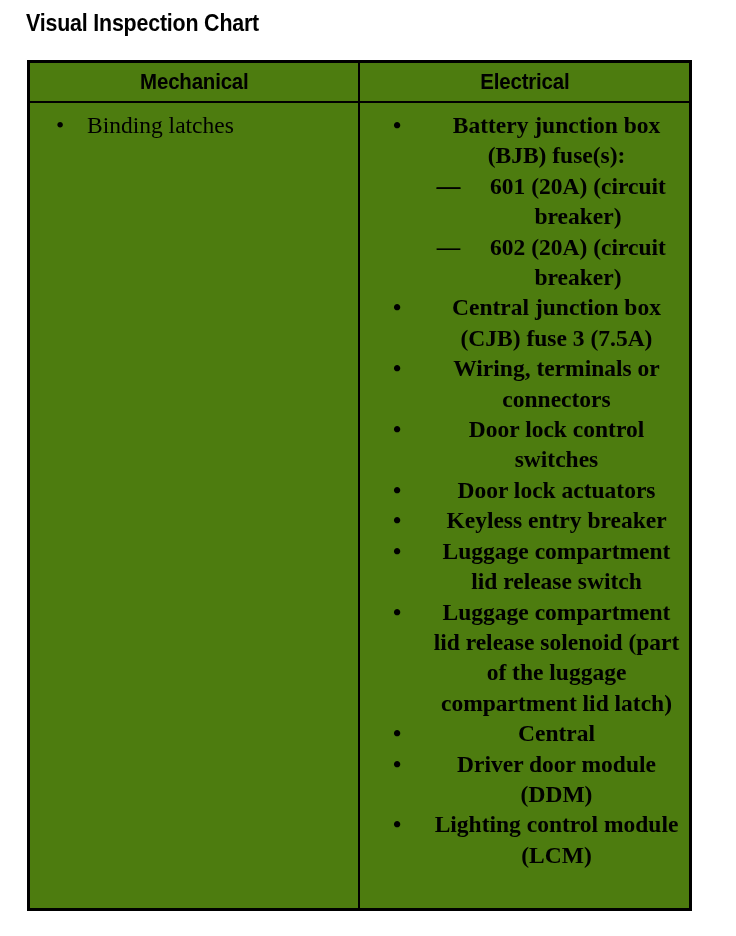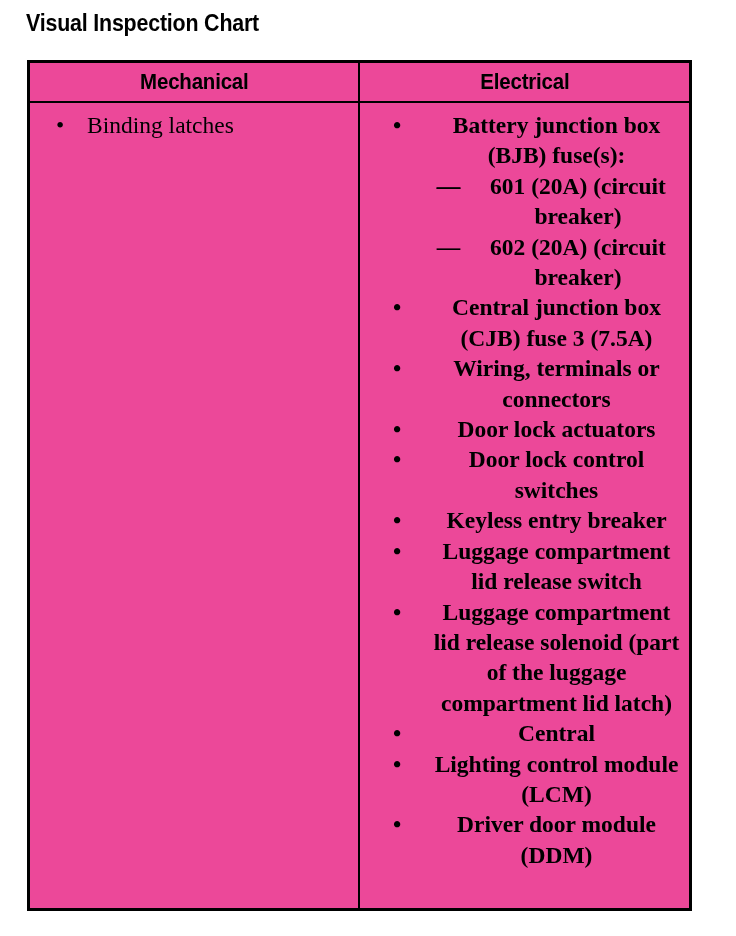--- a/index.html
+++ b/index.html
@@ -36,21 +36,21 @@
   .chart-table {
     position: absolute;
     left: 27px;
     top: 60px;
     width: 665px;
     height: 851px;
     box-sizing: border-box;
     border: 3px solid #000000;
     display: flex;
     flex-direction: column;
-    background: #ec4899;
+    background: #4d7c0f;
   }
 
   .header-row {
     display: flex;
     flex: 0 0 auto;
     height: 38px;
     border-bottom: 2px solid #000000;
   }
   .body-row {
     display: flex;
@@ -200,26 +200,26 @@
             <span class="item-text">Central junction box
 (CJB) fuse 3 (7.5A)</span>
           </li>
           <li class="bullet-item">
             <span class="marker"></span>
             <span class="item-text">Wiring, terminals or
 connectors</span>
           </li>
           <li class="bullet-item">
             <span class="marker"></span>
-            <span class="item-text">Door lock actuators</span>
-          </li>
-          <li class="bullet-item">
-            <span class="marker"></span>
             <span class="item-text">Door lock control
 switches</span>
+          </li>
+          <li class="bullet-item">
+            <span class="marker"></span>
+            <span class="item-text">Door lock actuators</span>
           </li>
           <li class="bullet-item">
             <span class="marker"></span>
             <span class="item-text">Keyless entry breaker</span>
           </li>
           <li class="bullet-item">
             <span class="marker"></span>
             <span class="item-text">Luggage compartment
 lid release switch</span>
           </li>
@@ -229,25 +229,25 @@
 lid release solenoid (part
 of the luggage
 compartment lid latch)</span>
           </li>
           <li class="bullet-item">
             <span class="marker"></span>
             <span class="item-text">Central</span>
           </li>
           <li class="bullet-item">
             <span class="marker"></span>
+            <span class="item-text">Driver door module
+(DDM)</span>
+          </li>
+          <li class="bullet-item">
+            <span class="marker"></span>
             <span class="item-text">Lighting control module
 (LCM)</span>
           </li>
-          <li class="bullet-item">
-            <span class="marker"></span>
-            <span class="item-text">Driver door module
-(DDM)</span>
-          </li>
         </ul>
     </div>
   </div>
 
 </div>
 
 </body></html>

